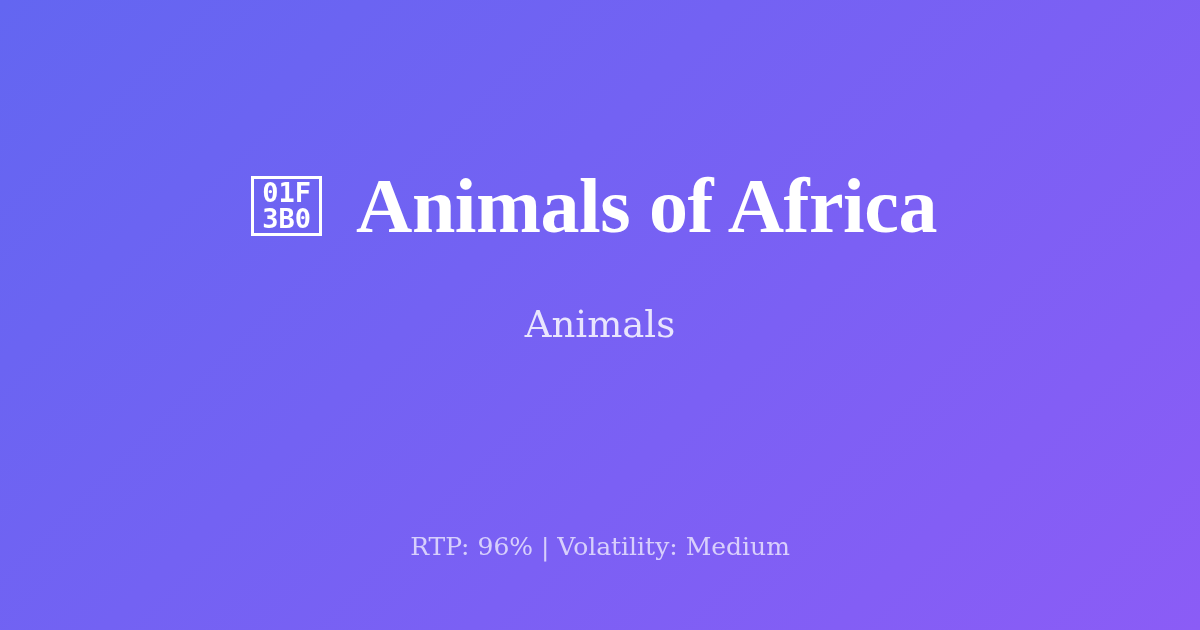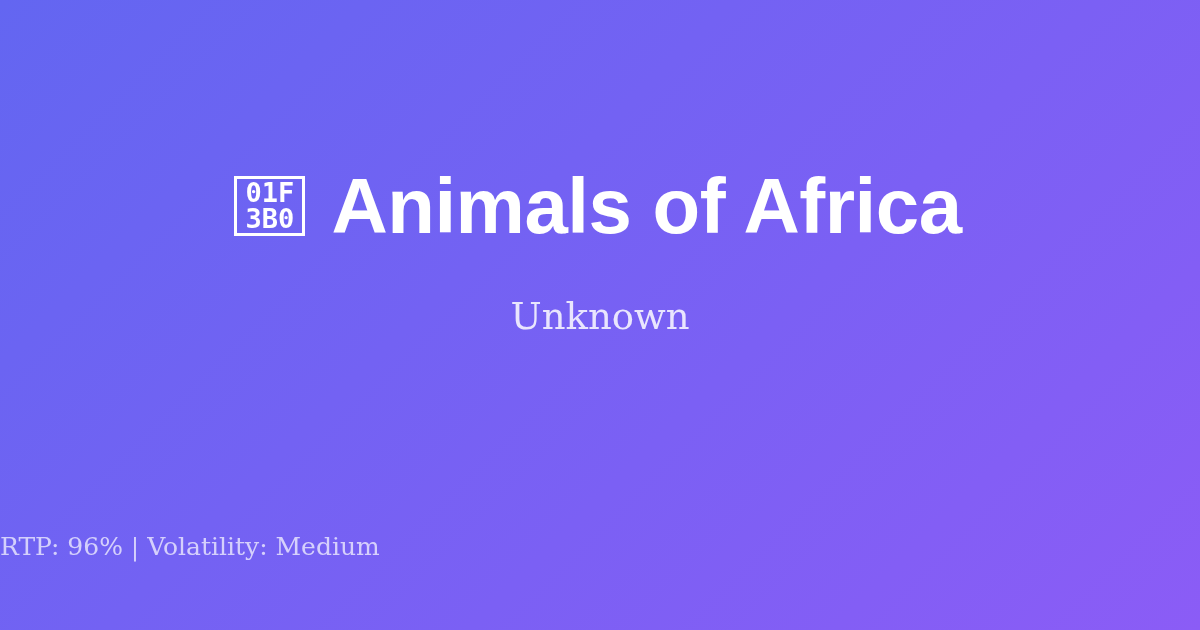--- a/index.html
+++ b/index.html
@@ -72,23 +72,23 @@
     user-select: none;
   }
 
   .tofu-glyph .tofu-line {
     display: block;
     white-space: pre;
   }
 
   
   .card-title {
-    margin: 4px;
+    margin: 12px;
     color: #ffffff;
-    font-family: Liberation Sans, sans-serif;
+    font-family: Liberation Serif, serif;
     font-weight: 700;
     font-size: 78px;
     line-height: 1.0;
     letter-spacing: -0.5px;
     white-space: nowrap;
   }
 
   
   .card-subtitle {
     margin: 48px 0 0 0;
@@ -106,21 +106,21 @@
     position: absolute;
     left: 0;
     right: 0;
     bottom: 68px;
     margin: 0;
     color: rgba(255, 255, 255, 0.70);
     font-family: "DejaVu Serif", "Liberation Serif", serif;
     font-weight: 400;
     font-size: 25px;
     line-height: 1.2;
-    text-align: left;
+    text-align: center;
     white-space: nowrap;
   }
 </style>
 </head>
 <body>
 
 <div class="og-card">
 
   <div class="hero">
 
@@ -128,19 +128,19 @@
 
       <span class="tofu-glyph">
         <span class="tofu-line">01F</span>
         <span class="tofu-line">3B0</span>
       </span>
 
       <h1 class="card-title">Animals of Africa</h1>
 
     </div>
 
-    <p class="card-subtitle">Unknown</p>
+    <p class="card-subtitle">Animals</p>
 
   </div>
 
   <p class="card-meta">RTP: 96% | Volatility: Medium</p>
 
 </div>
 
 </body></html>

